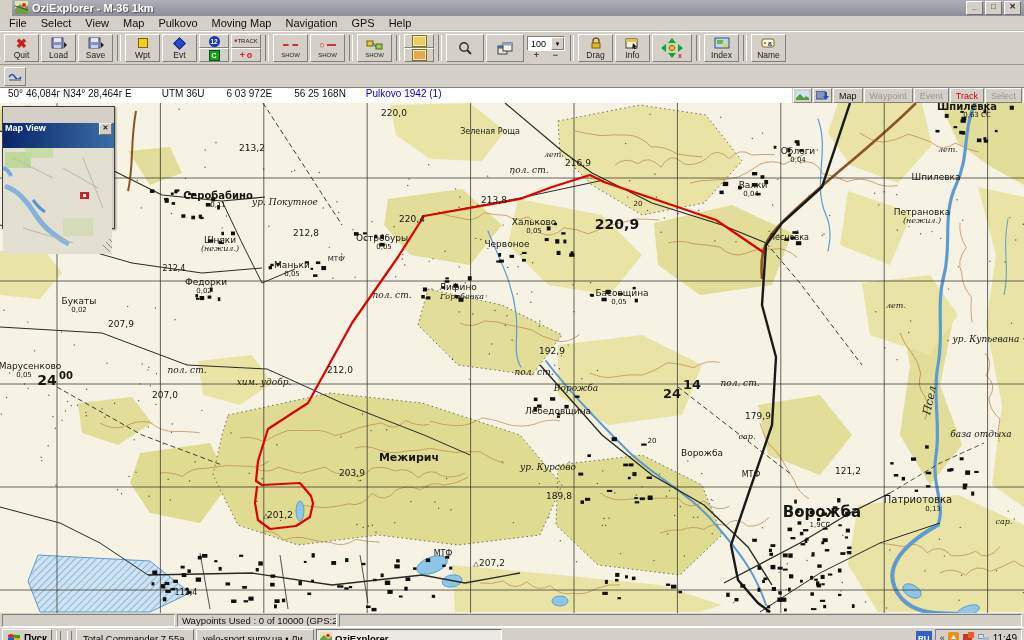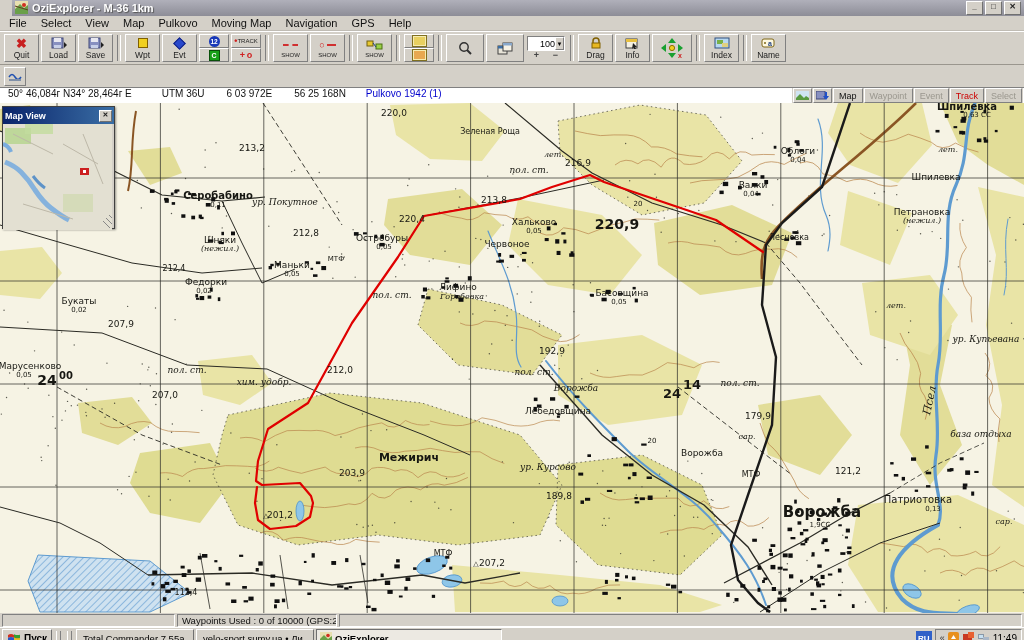--- a/index.html
+++ b/index.html
@@ -23,40 +23,40 @@
   .sq-y{width:8px;height:8px;background:#f0d020;border:1px solid #806000;}
   .dia-b{width:7px;height:7px;background:#2848cc;transform:rotate(45deg);border:1px solid #102080;}
   .bdg12{width:11px;height:11px;border-radius:50%;background:#1838b8;color:#fff;font-size:6.5px;font-weight:bold;display:flex;align-items:center;justify-content:center;}
   .bdgC{width:9px;height:9px;background:#18a018;border:1px solid #0a500a;color:#fff;font-size:7px;font-weight:bold;display:flex;align-items:center;justify-content:center;}
   .reddash{width:15px;border-top:2px dashed #d03030;margin-bottom:1px;}
   .redplus{color:#d02020;font-weight:bold;font-size:9px;line-height:8px;}
   .trk-lbl{font-size:6px;color:#222;}
   .mapchip{width:13px;height:10px;background:#e8d060;border:1px solid #807020;box-shadow:inset 0 0 0 1px #f6ecb0;}
   .zoombox{display:flex;flex-direction:column;justify-content:center;margin:1px 2px;}
   .zoomsel{display:flex;width:36px;height:13px;border:1px solid;border-color:#808080 #fff #fff #808080;background:#fff;font-size:9px;align-items:center;}
-  .zoomsel .val{flex:1;padding-left:12px;}
+  .zoomsel .val{flex:1;padding-left:3px;}
   .zoomsel .arr{width:11px;height:11px;background:#d4d0c8;border:1px solid;border-color:#fff #808080 #808080 #fff;font-size:6px;display:flex;align-items:center;justify-content:center;}
   .pm{display:flex;justify-content:space-around;font-size:9px;color:#444;font-weight:bold;line-height:9px;}
   
   .subbar{height:22px;background:#d4d0c8;border-top:1px solid #9a968e;display:flex;align-items:center;padding-left:4px;}
   .subbtn{width:20px;height:17px;background:#d4d0c8;border:1px solid;border-color:#fff #808080 #808080 #fff;display:flex;align-items:center;justify-content:center;}
   .coordrow{height:15px;background:#fff;border-top:1px solid #808080;display:flex;align-items:flex-start;font-size:10px;color:#111;position:relative;}
   .coordrow span{white-space:nowrap;}
   .c-lat{margin-left:8px;} .c-lon{} .c-utm{margin-left:30px;} .c-e{margin-left:22px;} .c-n{margin-left:22px;}
   .c-datum{margin-left:20px;color:#0000cc;}
   .modebar{position:absolute;right:1px;top:0;height:15px;display:flex;align-items:center;gap:1px;background:#d4d0c8;padding:0 1px;}
   .mbtn{height:13px;padding:0 5px;background:#d4d0c8;border:1px solid;border-color:#fff #808080 #808080 #fff;font-size:9px;display:flex;align-items:center;color:#111;}
   .mbtn.dis{color:#9a978e;}
   .mbtn.red{color:#cc0000;}
   .mico{width:17px;height:13px;background:#d4d0c8;border:1px solid;border-color:#fff #808080 #808080 #fff;display:flex;align-items:center;justify-content:center;}
   
   .maparea{position:relative;width:1024px;height:510px;background:#f6f3e4;overflow:hidden;}
   
   .mapview{position:absolute;left:2px;top:3px;width:111px;height:121px;background:#d4d0c8;border:1px solid #404040;box-shadow:1px 1px 2px rgba(0,0,0,.4);}
-  .mv-title{height:17px;background:linear-gradient(90deg,#0a246a,#3a6ea5);color:#fff;font-size:9px;font-weight:bold;display:flex;align-items:center;padding:0 2px;}
+  .mv-title{height:25px;background:linear-gradient(90deg,#0a246a,#3a6ea5);color:#fff;font-size:9px;font-weight:bold;display:flex;align-items:flex-start;padding:0 2px;margin-top:16px;}
   .mv-close{margin-left:auto;width:11px;height:10px;background:#d4d0c8;border:1px solid;border-color:#fff #707070 #707070 #fff;color:#222;font-size:7px;line-height:8px;text-align:center;}
   
   .statusbar{height:13px;background:#d4d0c8;display:flex;font-size:9.5px;align-items:stretch;padding-top:1px;}
   .scell{border:1px solid;border-color:#808080 #fff #fff #808080;margin-left:2px;display:flex;align-items:center;padding:0 4px;color:#111;white-space:nowrap;overflow:hidden;}
   
   .taskbar{height:20px;background:#d4d0c8;border-top:1px solid #fff;display:flex;align-items:center;padding:0 2px;gap:2px;}
   .startbtn{height:16px;display:flex;align-items:center;gap:3px;padding:0 4px;background:#d4d0c8;border:1px solid;border-color:#fff #707070 #707070 #fff;font-weight:bold;font-size:10px;}
   .tgrip{width:3px;height:14px;border-left:1px solid #fff;border-right:1px solid #808080;margin:0 2px;}
   .taskbtn{height:16px;width:110px;display:flex;align-items:center;gap:3px;padding:0 3px;background:#d4d0c8;border:1px solid;border-color:#fff #707070 #707070 #fff;font-size:9.5px;overflow:hidden;white-space:nowrap;}
   .taskbtn.active{background:#ece9e2;border-color:#707070 #fff #fff #707070;font-weight:bold;width:178px;}

